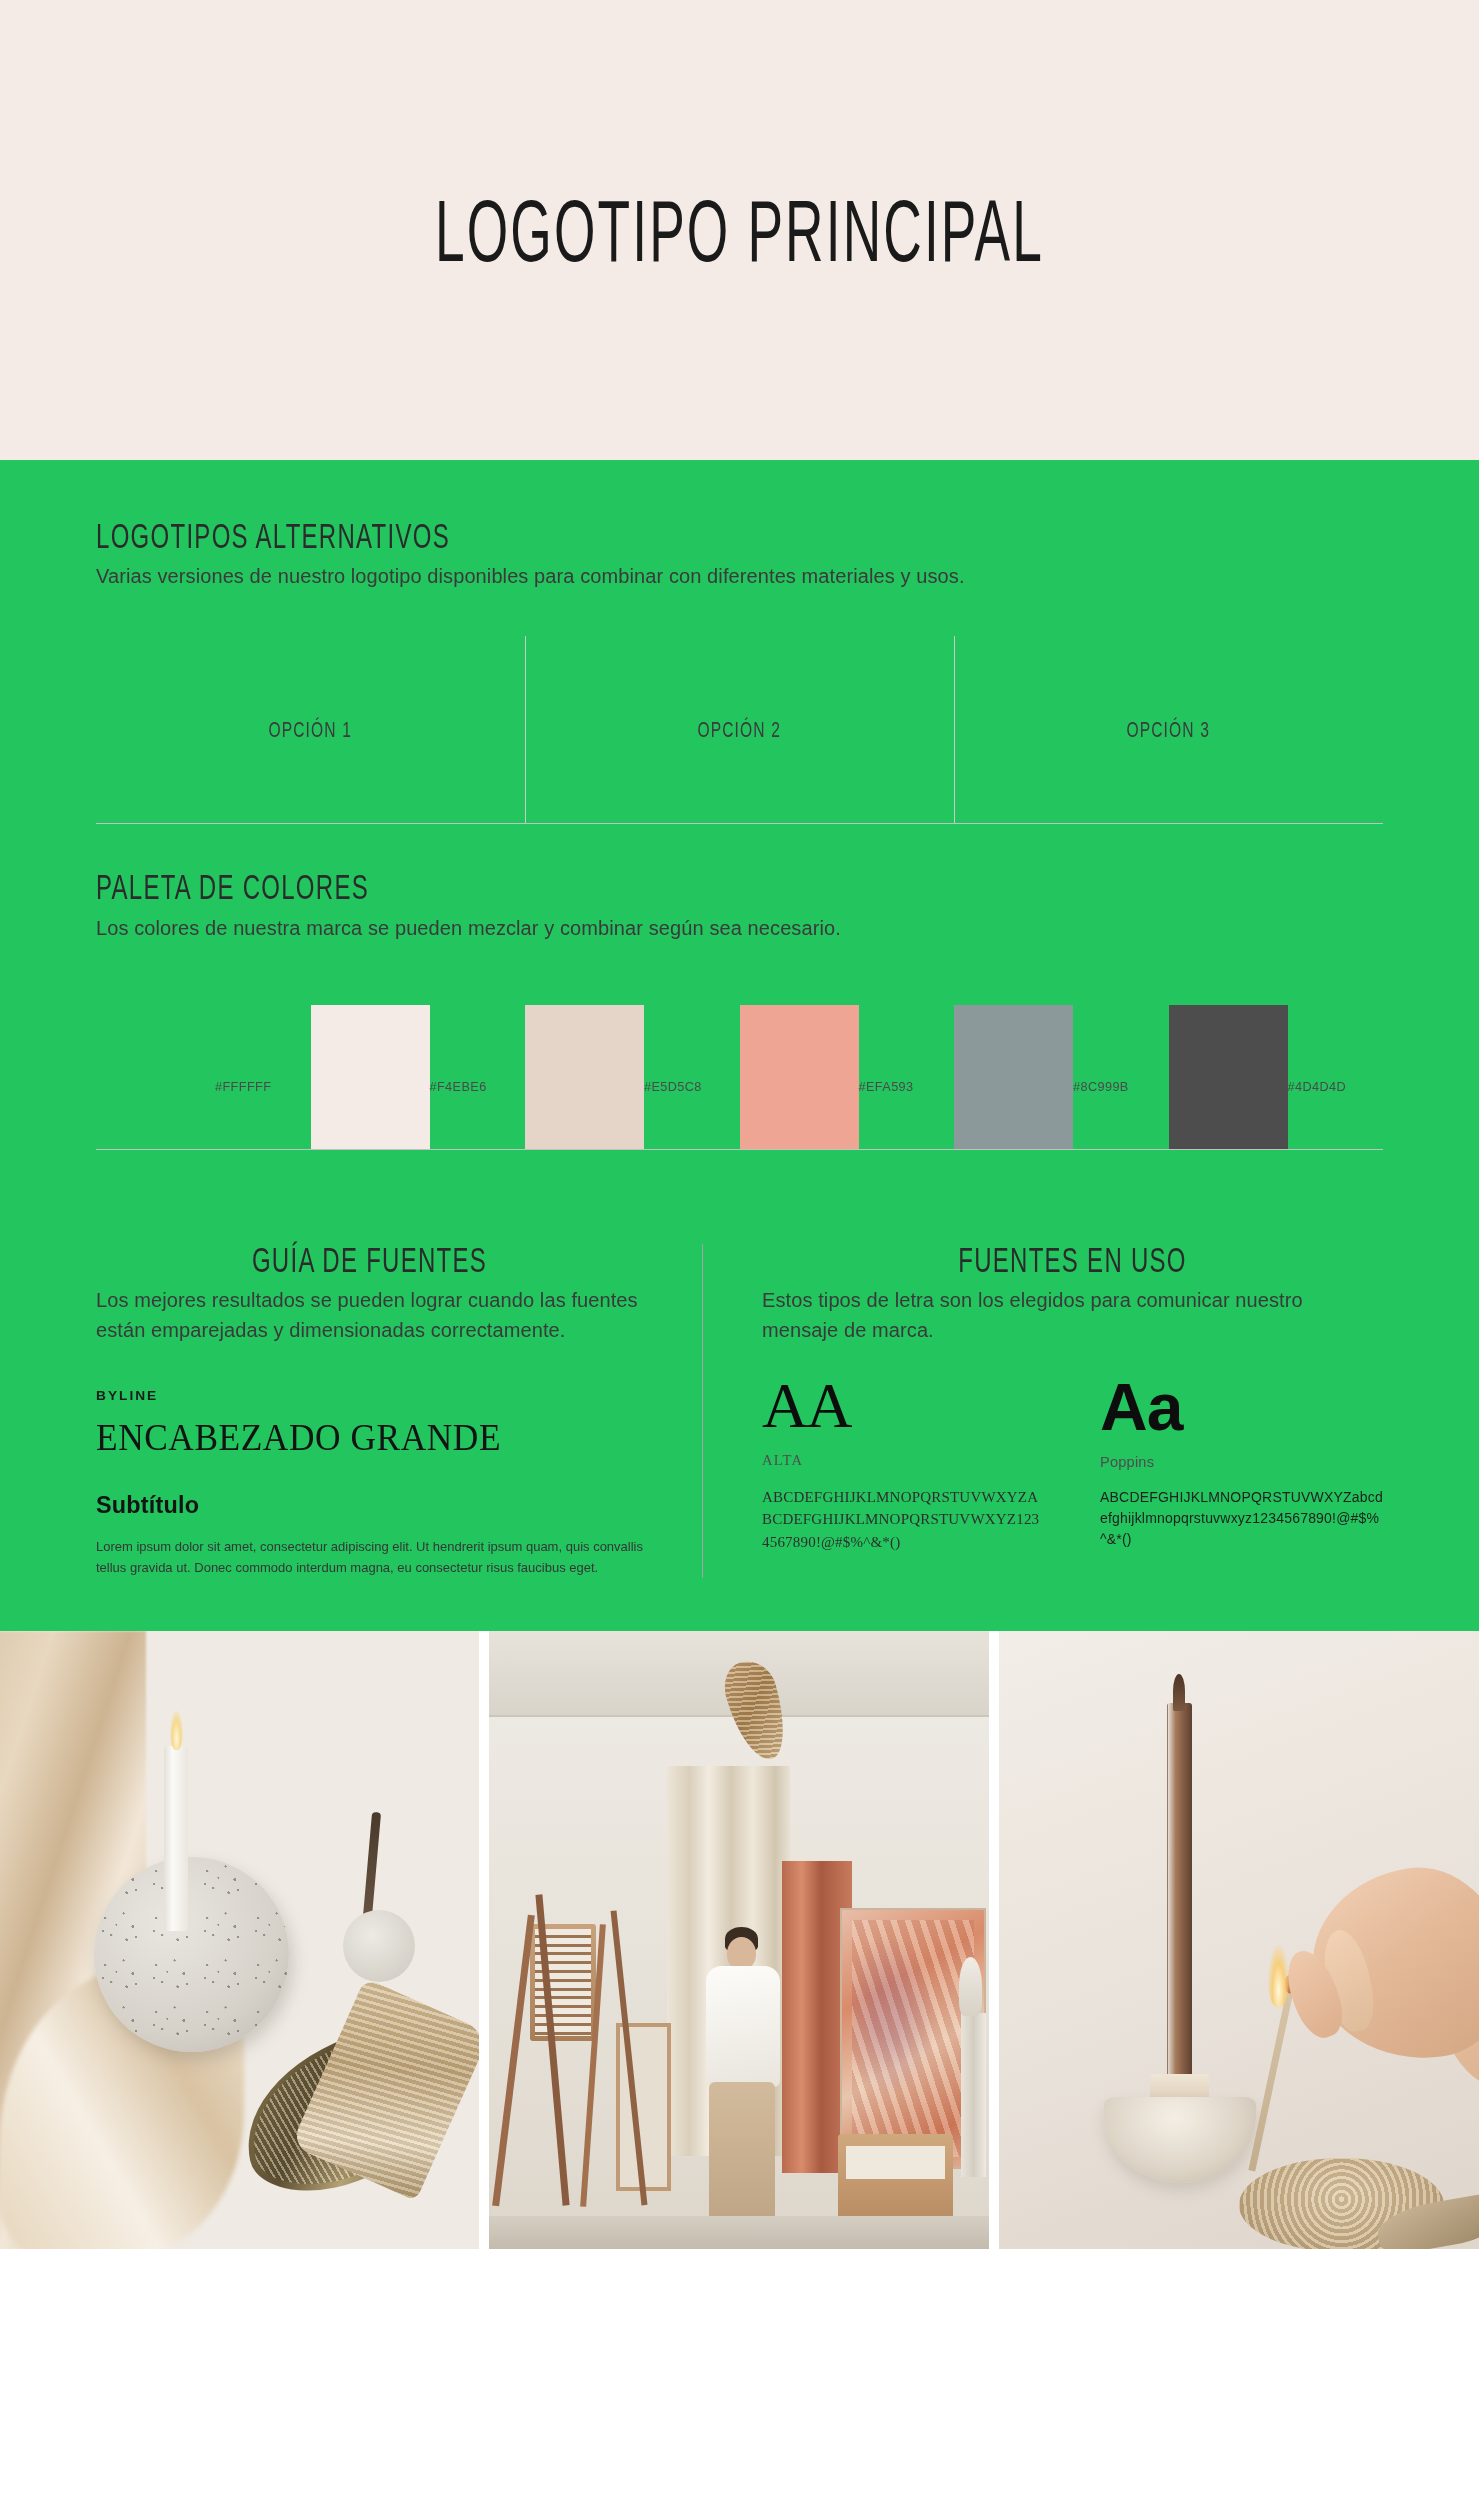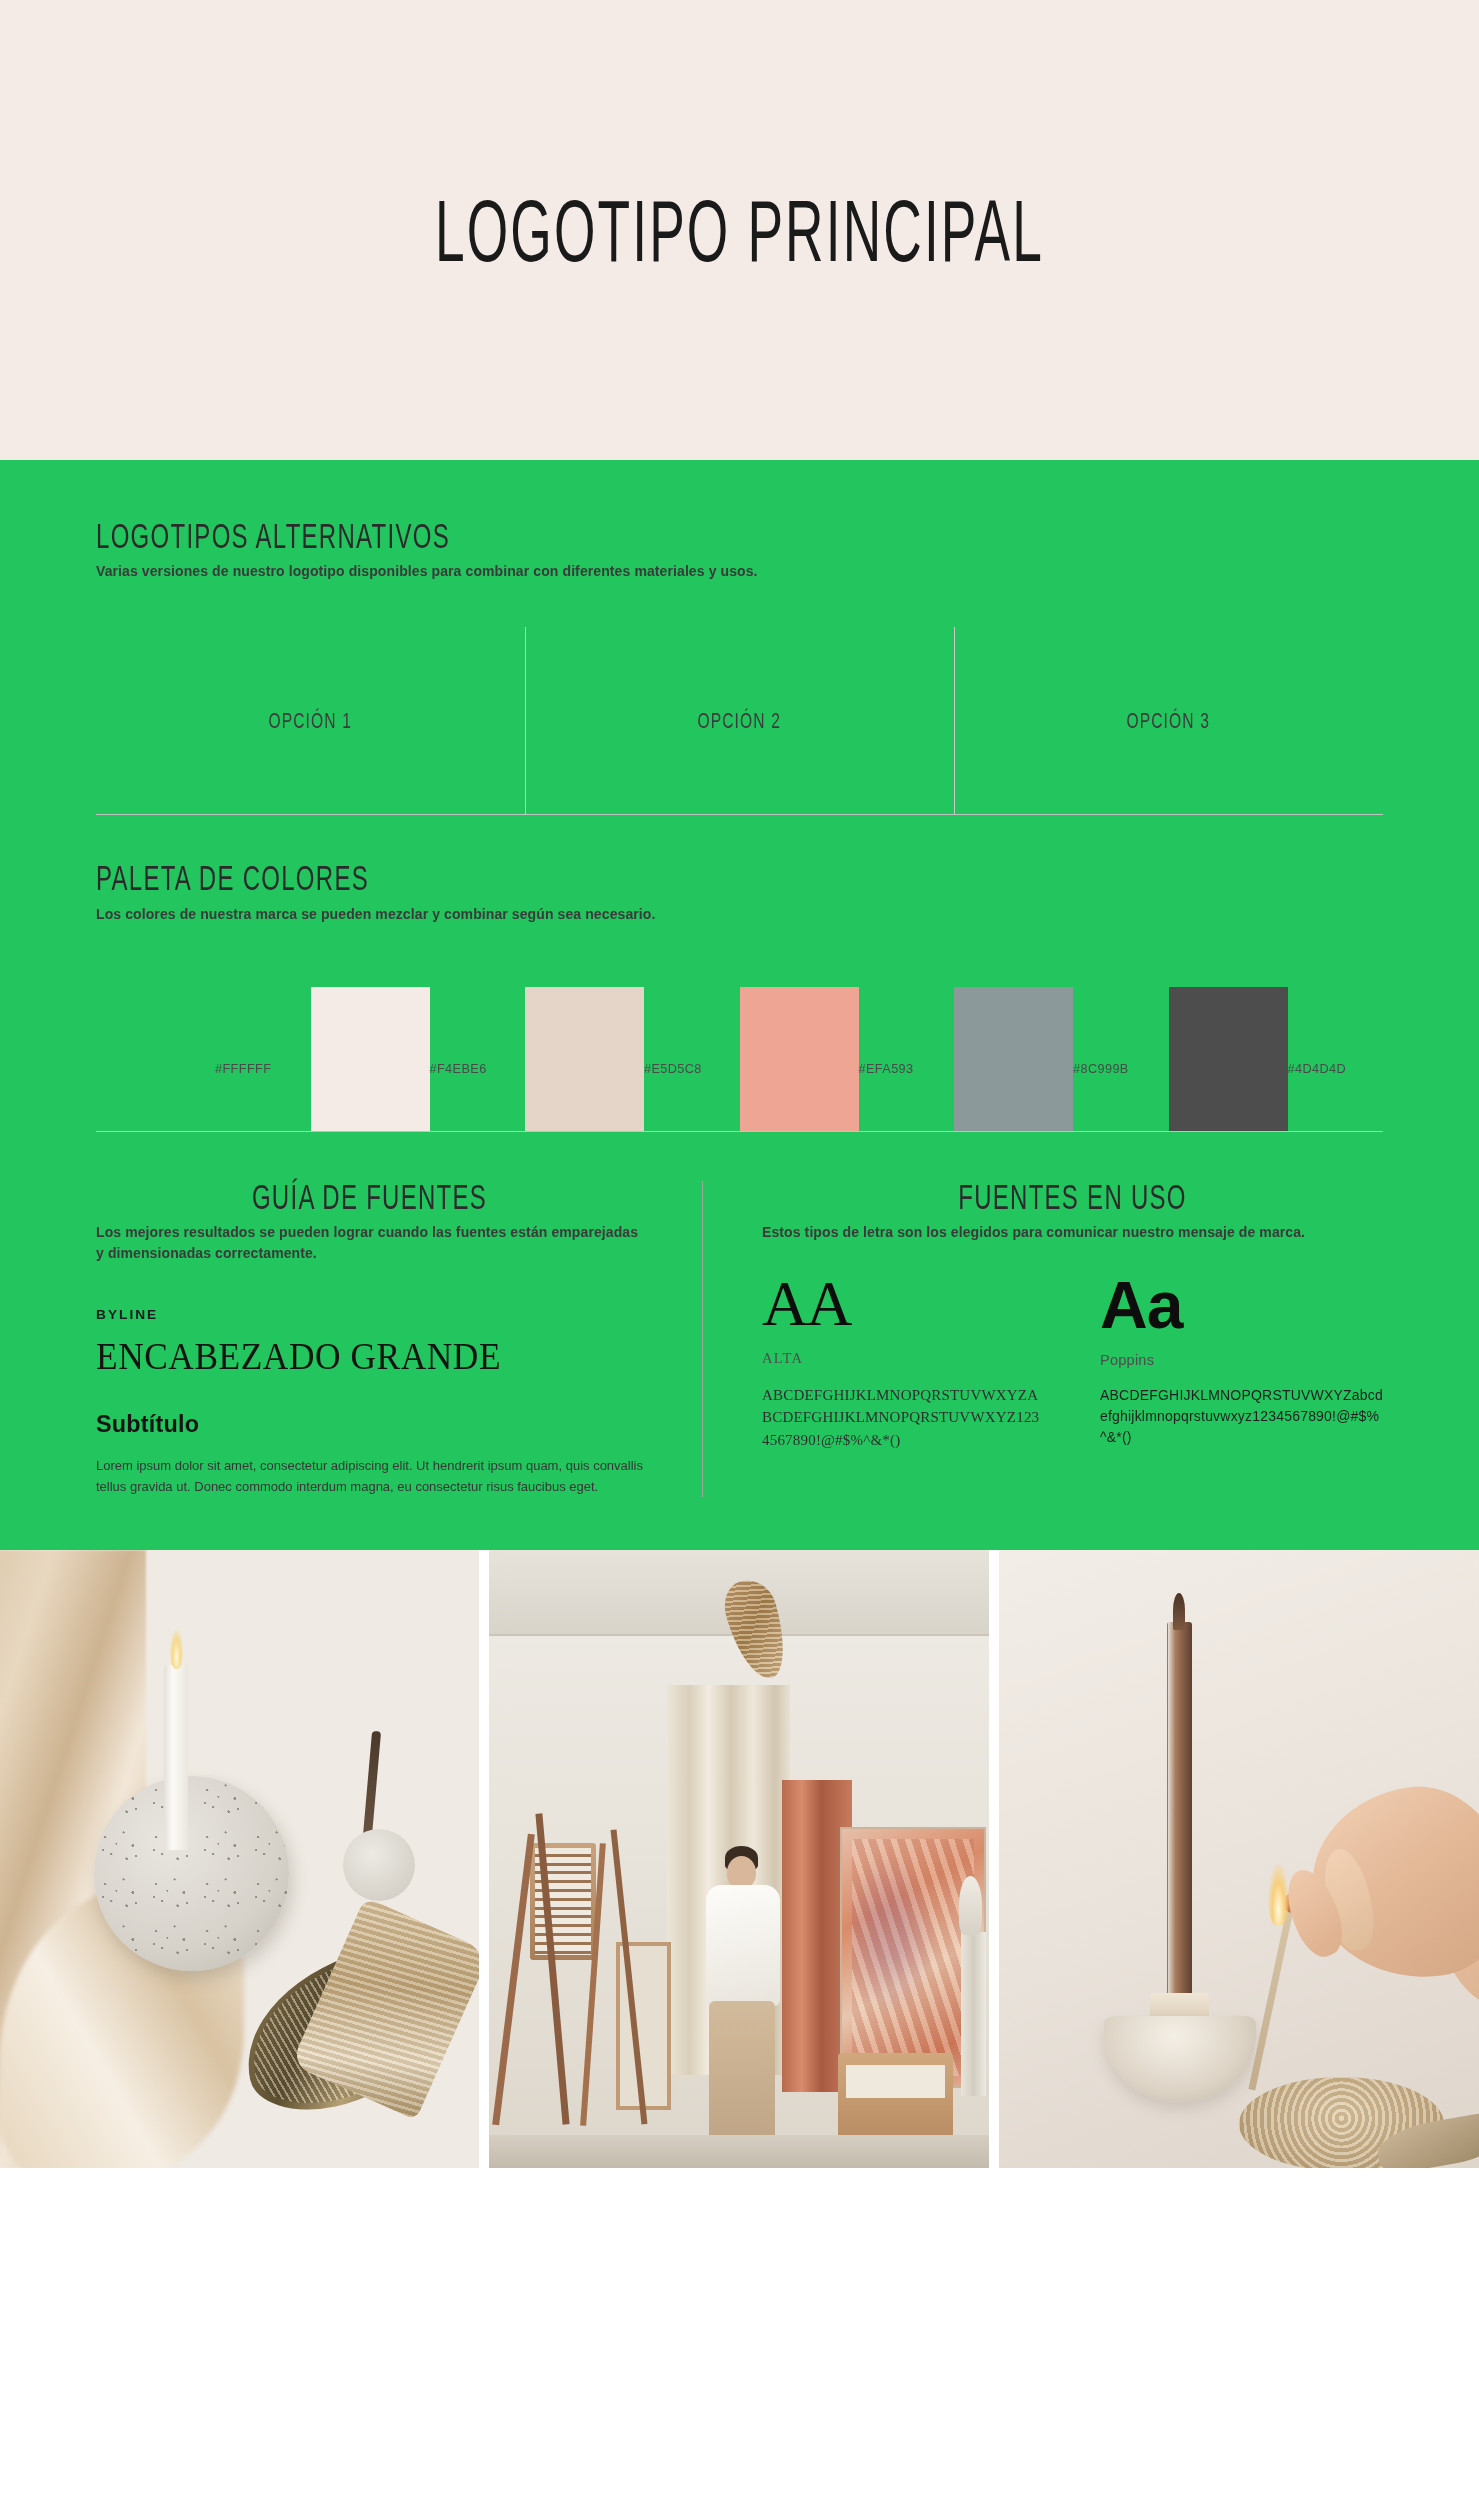--- a/index.html
+++ b/index.html
@@ -47,22 +47,22 @@
     letter-spacing: 1.6px;
     color: #2b2b2b;
     transform: scaleX(0.80) scaleY(1.16);
     transform-origin: left center;
     white-space: nowrap;
     line-height: 1.05;
   }
   .section-h.center { transform-origin: center center; }
 
   .section-sub {
-    font-size: 14px;
-    font-weight: 700;
+    font-size: 20px;
+    font-weight: 400;
     color: #3a3a3a;
     letter-spacing: 0.1px;
     line-height: 1.5;
     margin-top: 9.8px;
   }
 
   
   .alt-block { padding-top: 60px; }
   .alt-grid {
     display: flex;
@@ -122,20 +122,21 @@
     font-size: 12.7px;
     font-weight: 400;
     color: #4a4a4a;
     letter-spacing: 0.4px;
   }
 
   
   .type-block { padding-top: 49px; padding-bottom: 53px; }
   .type-cols {
     display: flex;
+    margin-top: 45px;
     justify-content: center;
   }
   .type-left {
     width: 624px;
     padding-right: 59px;
   }
   .type-right {
     flex: 1;
     padding-left: 59px;
     border-left: 1px solid #a3a3a3;

